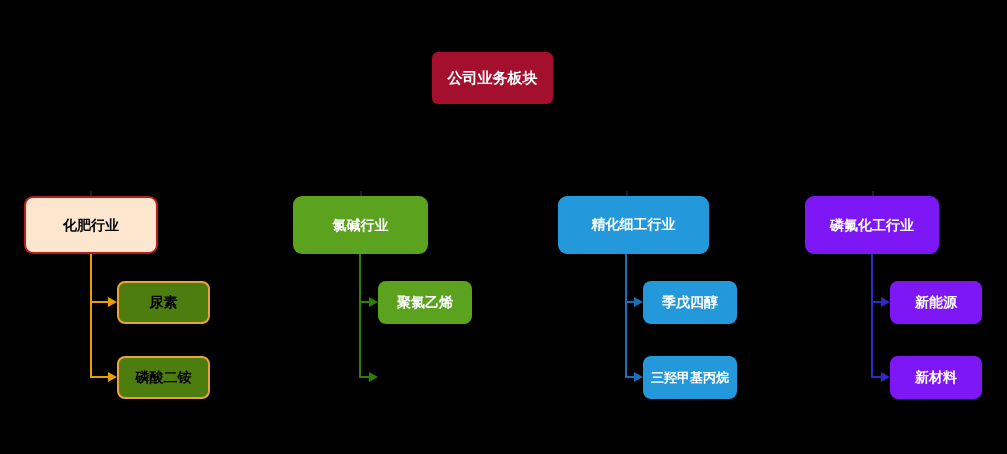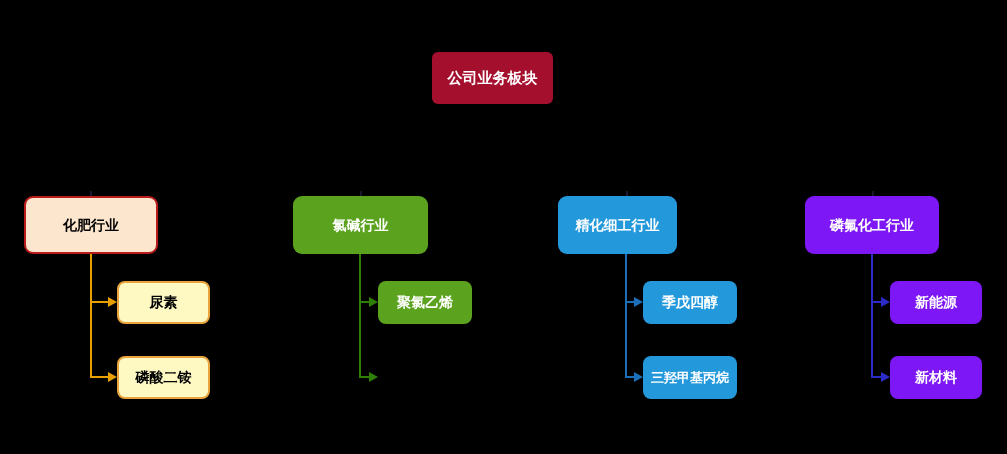--- a/index.html
+++ b/index.html
@@ -11,25 +11,25 @@
     position:absolute;display:flex;align-items:center;justify-content:center;
     box-sizing:border-box;text-align:center;line-height:1.2;
   }
   
   .root{left:432px;top:52px;width:121px;height:52px;background:#A50F2E;color:#fff;
         border-radius:6px;font-size:15px;}
   
   .branch{top:196px;height:58px;border-radius:9px;font-size:14px;}
   .b0{left:24px;width:134px;background:#FCE6CD;border:2px solid #b91c1c;color:#000;}
   .b1{left:293px;width:135px;background:#5BA21E;color:#fff;}
-  .b2{left:558px;width:119px;background:#2399DC;color:#fff;}
+  .b2{left:558px;width:151px;background:#2399DC;color:#fff;font-family:Liberation Mono, monospace;}
   .b3{left:805px;width:134px;background:#7D17F5;color:#fff;}
   
   .child{height:43px;border-radius:8px;font-size:14px;}
-  .c0{background:#fef9c3;border:2px solid #E8A33D;color:#000;}
+  .c0{background:#4d7c0f;border:2px solid #E8A33D;color:#000;}
   .c1{background:#5BA21E;color:#fff;}
   .c2{background:#2399DC;color:#fff;}
   .c3{background:#7D17F5;color:#fff;}
   .fs13{font-size:13px;}
   .col0{left:117px;width:93px;}
   .col1{left:378px;width:94px;}
   .col2{left:643px;width:94px;}
   .col3{left:890px;width:92px;}
   .row1{top:281px;}
   .row2{top:356px;}

